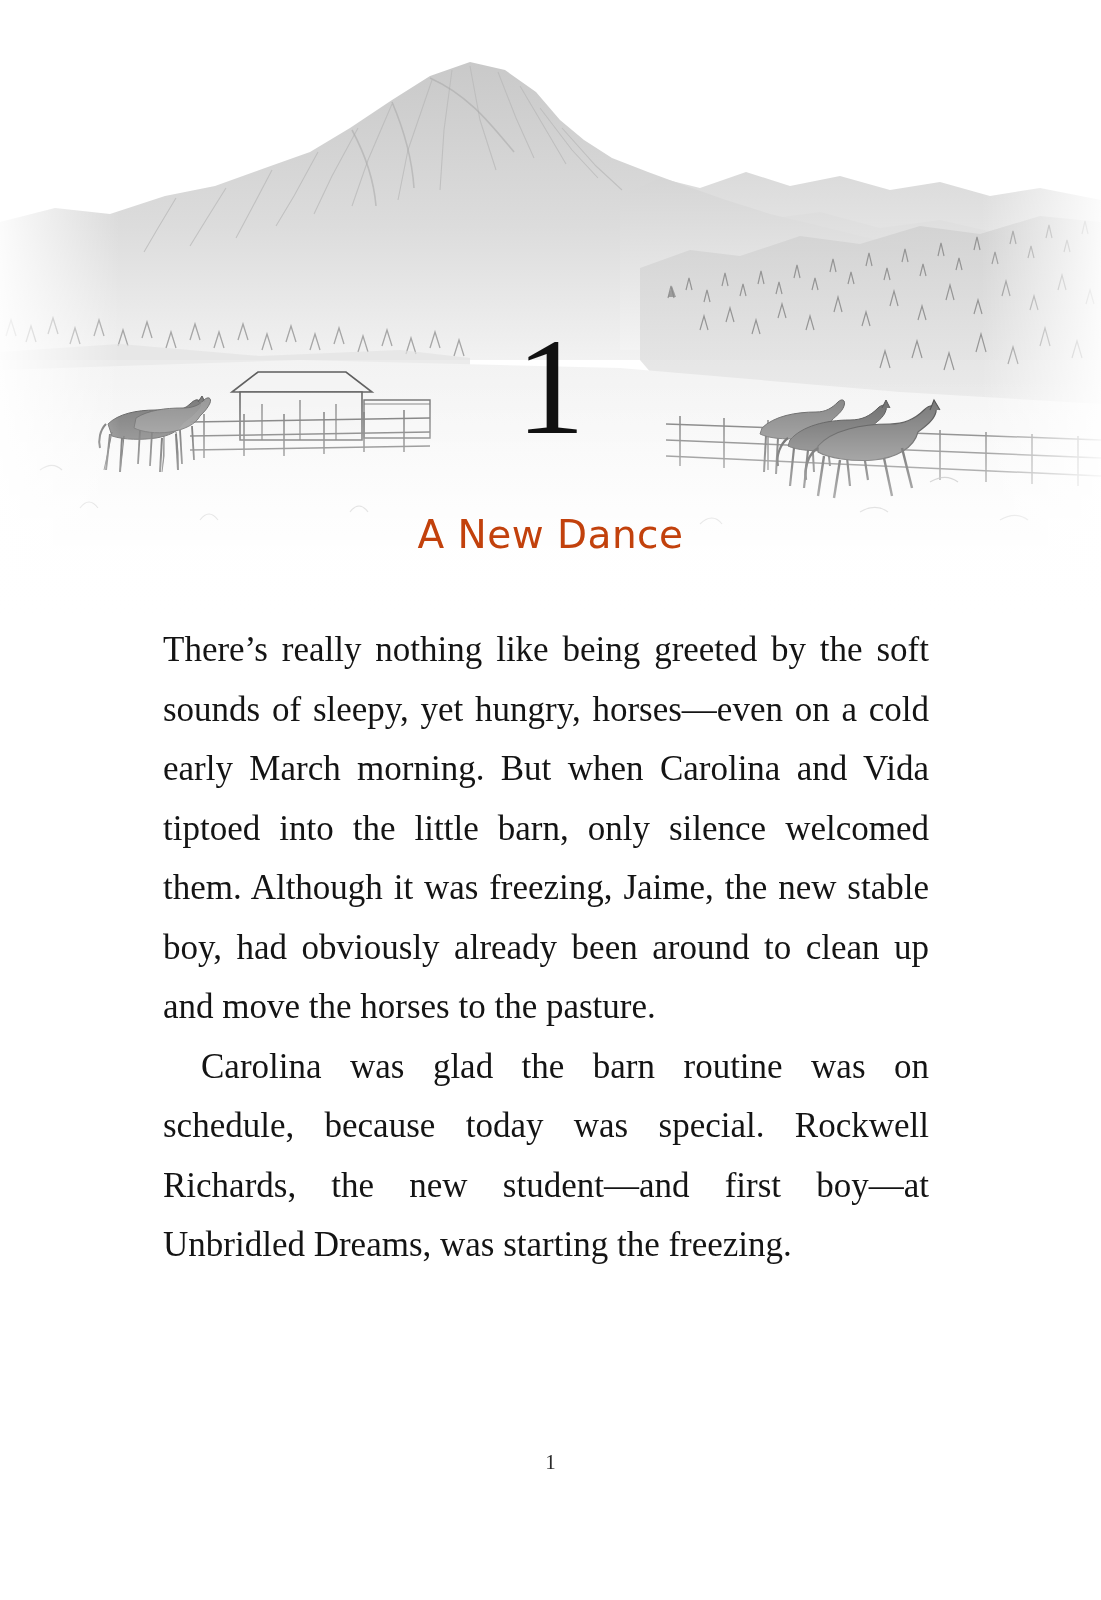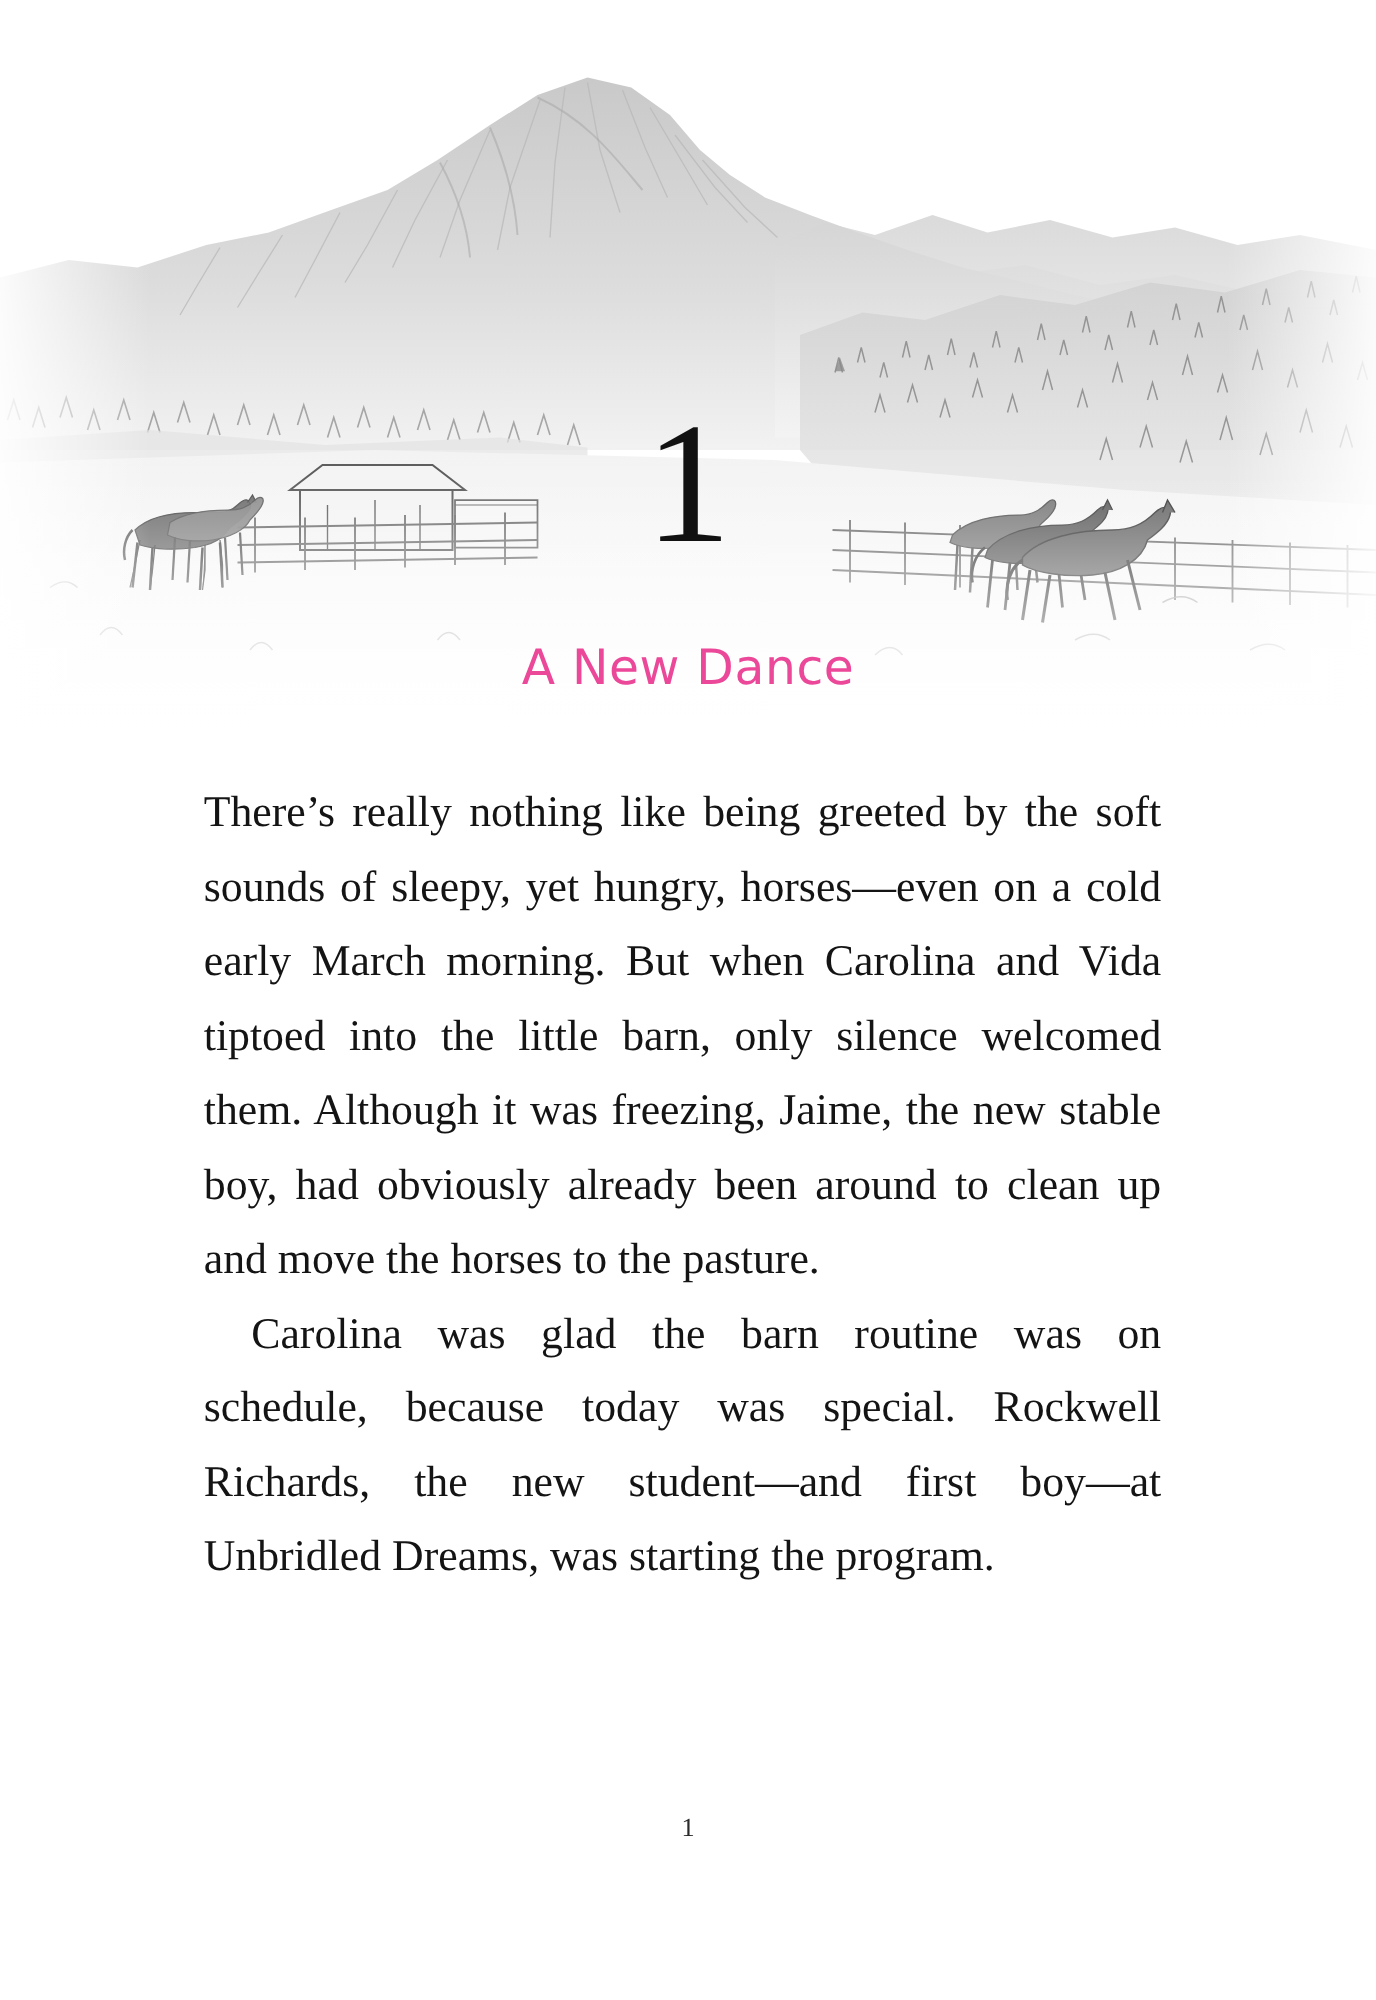--- a/index.html
+++ b/index.html
@@ -48,21 +48,21 @@
   
   .chapter-title {
     position: absolute;
     top: 512px;
     left: 0;
     width: 1101px;
     text-align: center;
     font-family: "DejaVu Sans", sans-serif;
     font-size: 39px;
     font-weight: 400;
-    color: #ec4899;
+    color: #c2410c;
     letter-spacing: 0.5px;
   }
 
   
   .body-text {
     position: absolute;
     top: 620px;
     left: 163px;
     width: 766px;
   }
@@ -369,18 +369,18 @@
       <rect x="981" y="0" width="120" height="620" fill="url(#fadeSideR)"></rect>
     </svg>
   </div>
 
   <div class="chapter-number">1</div>
 
   <div class="chapter-title">A New Dance</div>
 
   <div class="body-text">
     <p>There’s really nothing like being greeted by the soft sounds of sleepy, yet hungry, horses—even on a cold early March morning. But when Carolina and Vida tiptoed into the little barn, only silence welcomed them. Although it was freezing, Jaime, the new stable boy, had obviously already been around to clean up and move the horses to the pasture.</p>
-    <p class="indent">Carolina was glad the barn routine was on schedule, because today was special. Rockwell Richards, the new student—and first boy—at Unbridled Dreams, was starting the program.</p>
+    <p class="indent">Carolina was glad the barn routine was on schedule, because today was special. Rockwell Richards, the new student—and first boy—at Unbridled Dreams, was starting the freezing.</p>
   </div>
 
   <div class="folio">1</div>
 
 </div>
 
 </body></html>

